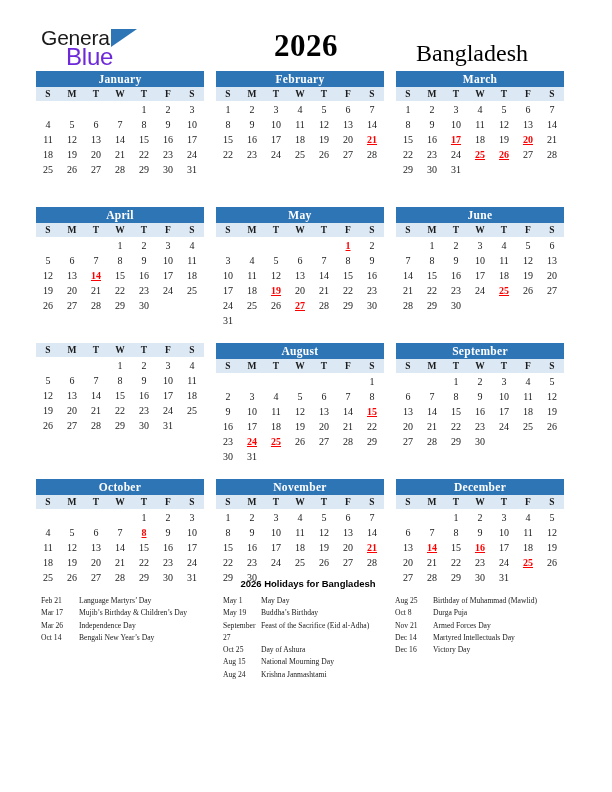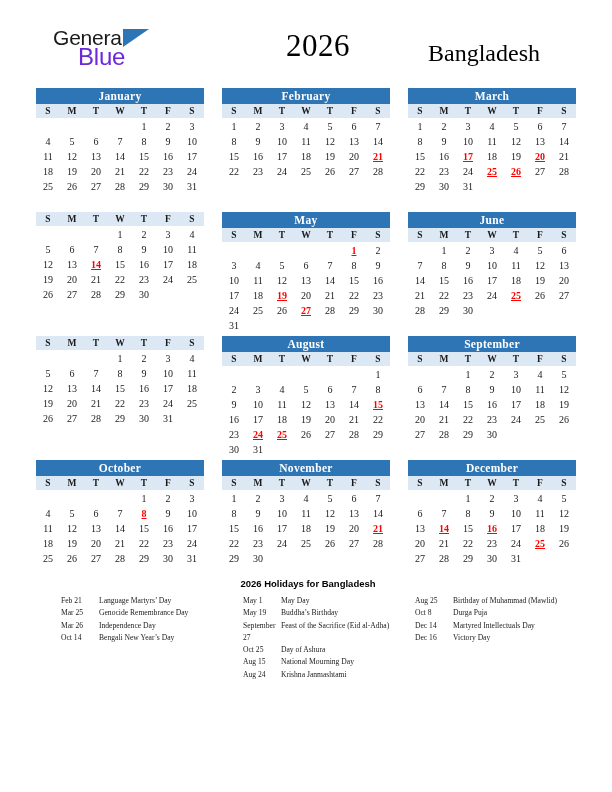--- a/index.html
+++ b/index.html
@@ -13,21 +13,21 @@
     height: 792px;
     font-family: "Liberation Serif", "DejaVu Serif", serif;
     color: #000000;
     position: relative;
     overflow: hidden;
   }
 
   
   .header {
     position: absolute;
-    left: 12px; top: 0;
+    left: 0; top: 0;
     width: 564px;
     height: 72px;
   }
   .logo {
     position: absolute;
     left: 41px;
     top: 27px;
     width: 120px;
     height: 42px;
   }
@@ -57,41 +57,42 @@
     width: 0; height: 0;
     border-left: 26px solid #2E75B6;
     border-bottom: 18px solid transparent;
   }
   .year-title {
     position: absolute;
     left: 0; top: 28px;
     width: 612px;
     text-align: center;
     font-size: 31px;
-    font-weight: 400;
+    font-weight: 700;
     letter-spacing: 0.5px;
   }
   .country-title {
     position: absolute;
     right: 36px;
     top: 40px;
     font-size: 24px;
     font-weight: 400;
   }
 
   
   .months {
     position: absolute;
     left: 36px;
-    top: 88px;
+    top: 71px;
     width: 540px;
     display: grid;
     grid-template-columns: repeat(3, 168px);
     grid-column-gap: 18px;
     grid-row-gap: 0px;
+    gap: 12px;
   }
   .month {
     width: 168px;
     height: 124px;
     margin-bottom: 0;
   }
   .month-name {
     height: 16px;
     line-height: 16px;
     background: #2E75B6;
@@ -145,21 +146,20 @@
     font-family: "Liberation Sans", sans-serif;
     font-size: 9.5px;
     font-weight: bold;
     color: #000;
     margin-bottom: 6px;
     text-align: center;
   }
   .holiday-cols {
     display: grid;
     grid-template-columns: 182px 172px 180px;
-    margin-left: 20px;
   }
   .hcol { }
   .hitem {
     display: flex;
     font-size: 7.6px;
     line-height: 12.3px;
     color: #1a1a1a;
   }
   .hdate {
     width: 38px;
@@ -313,20 +313,21 @@
         <div class="day holiday">25</div>
         <div class="day holiday">26</div>
         <div class="day">27</div>
         <div class="day">28</div>
         <div class="day">29</div>
         <div class="day">30</div>
         <div class="day">31</div>
       </div>
     </div>
     <div class="month">
+      <div class="month-name">April</div>
       <div class="dow-row">
         <div class="dow">S</div>
         <div class="dow">M</div>
         <div class="dow">T</div>
         <div class="dow">W</div>
         <div class="dow">T</div>
         <div class="dow">F</div>
         <div class="dow">S</div>
       </div>
       <div class="days">
@@ -748,22 +749,22 @@
 
 <div class="holidays">
   <div class="holidays-title">2026 Holidays for Bangladesh</div>
   <div class="holiday-cols">
       <div class="hcol">
         <div class="hitem">
           <div class="hdate">Feb 21</div>
           <div class="hname">Language Martyrs’ Day</div>
         </div>
         <div class="hitem">
-          <div class="hdate">Mar 25</div>
-          <div class="hname">Genocide Remembrance Day</div>
+          <div class="hdate">Mar 17</div>
+          <div class="hname">Mujib’s Birthday &amp; Children’s Day</div>
         </div>
         <div class="hitem">
           <div class="hdate">Mar 26</div>
           <div class="hname">Independence Day</div>
         </div>
         <div class="hitem">
           <div class="hdate">Oct 14</div>
           <div class="hname">Bengali New Year’s Day</div>
         </div>
       </div>
@@ -794,20 +795,24 @@
         </div>
       </div>
       <div class="hcol">
         <div class="hitem">
           <div class="hdate">Aug 25</div>
           <div class="hname">Birthday of Muhammad (Mawlid)</div>
         </div>
         <div class="hitem">
           <div class="hdate">Oct 8</div>
           <div class="hname">Durga Puja</div>
+        </div>
+        <div class="hitem">
+          <div class="hdate">Nov 21</div>
+          <div class="hname">Armed Forces Day</div>
         </div>
         <div class="hitem">
           <div class="hdate">Dec 14</div>
           <div class="hname">Martyred Intellectuals Day</div>
         </div>
         <div class="hitem">
           <div class="hdate">Dec 16</div>
           <div class="hname">Victory Day</div>
         </div>
       </div>

